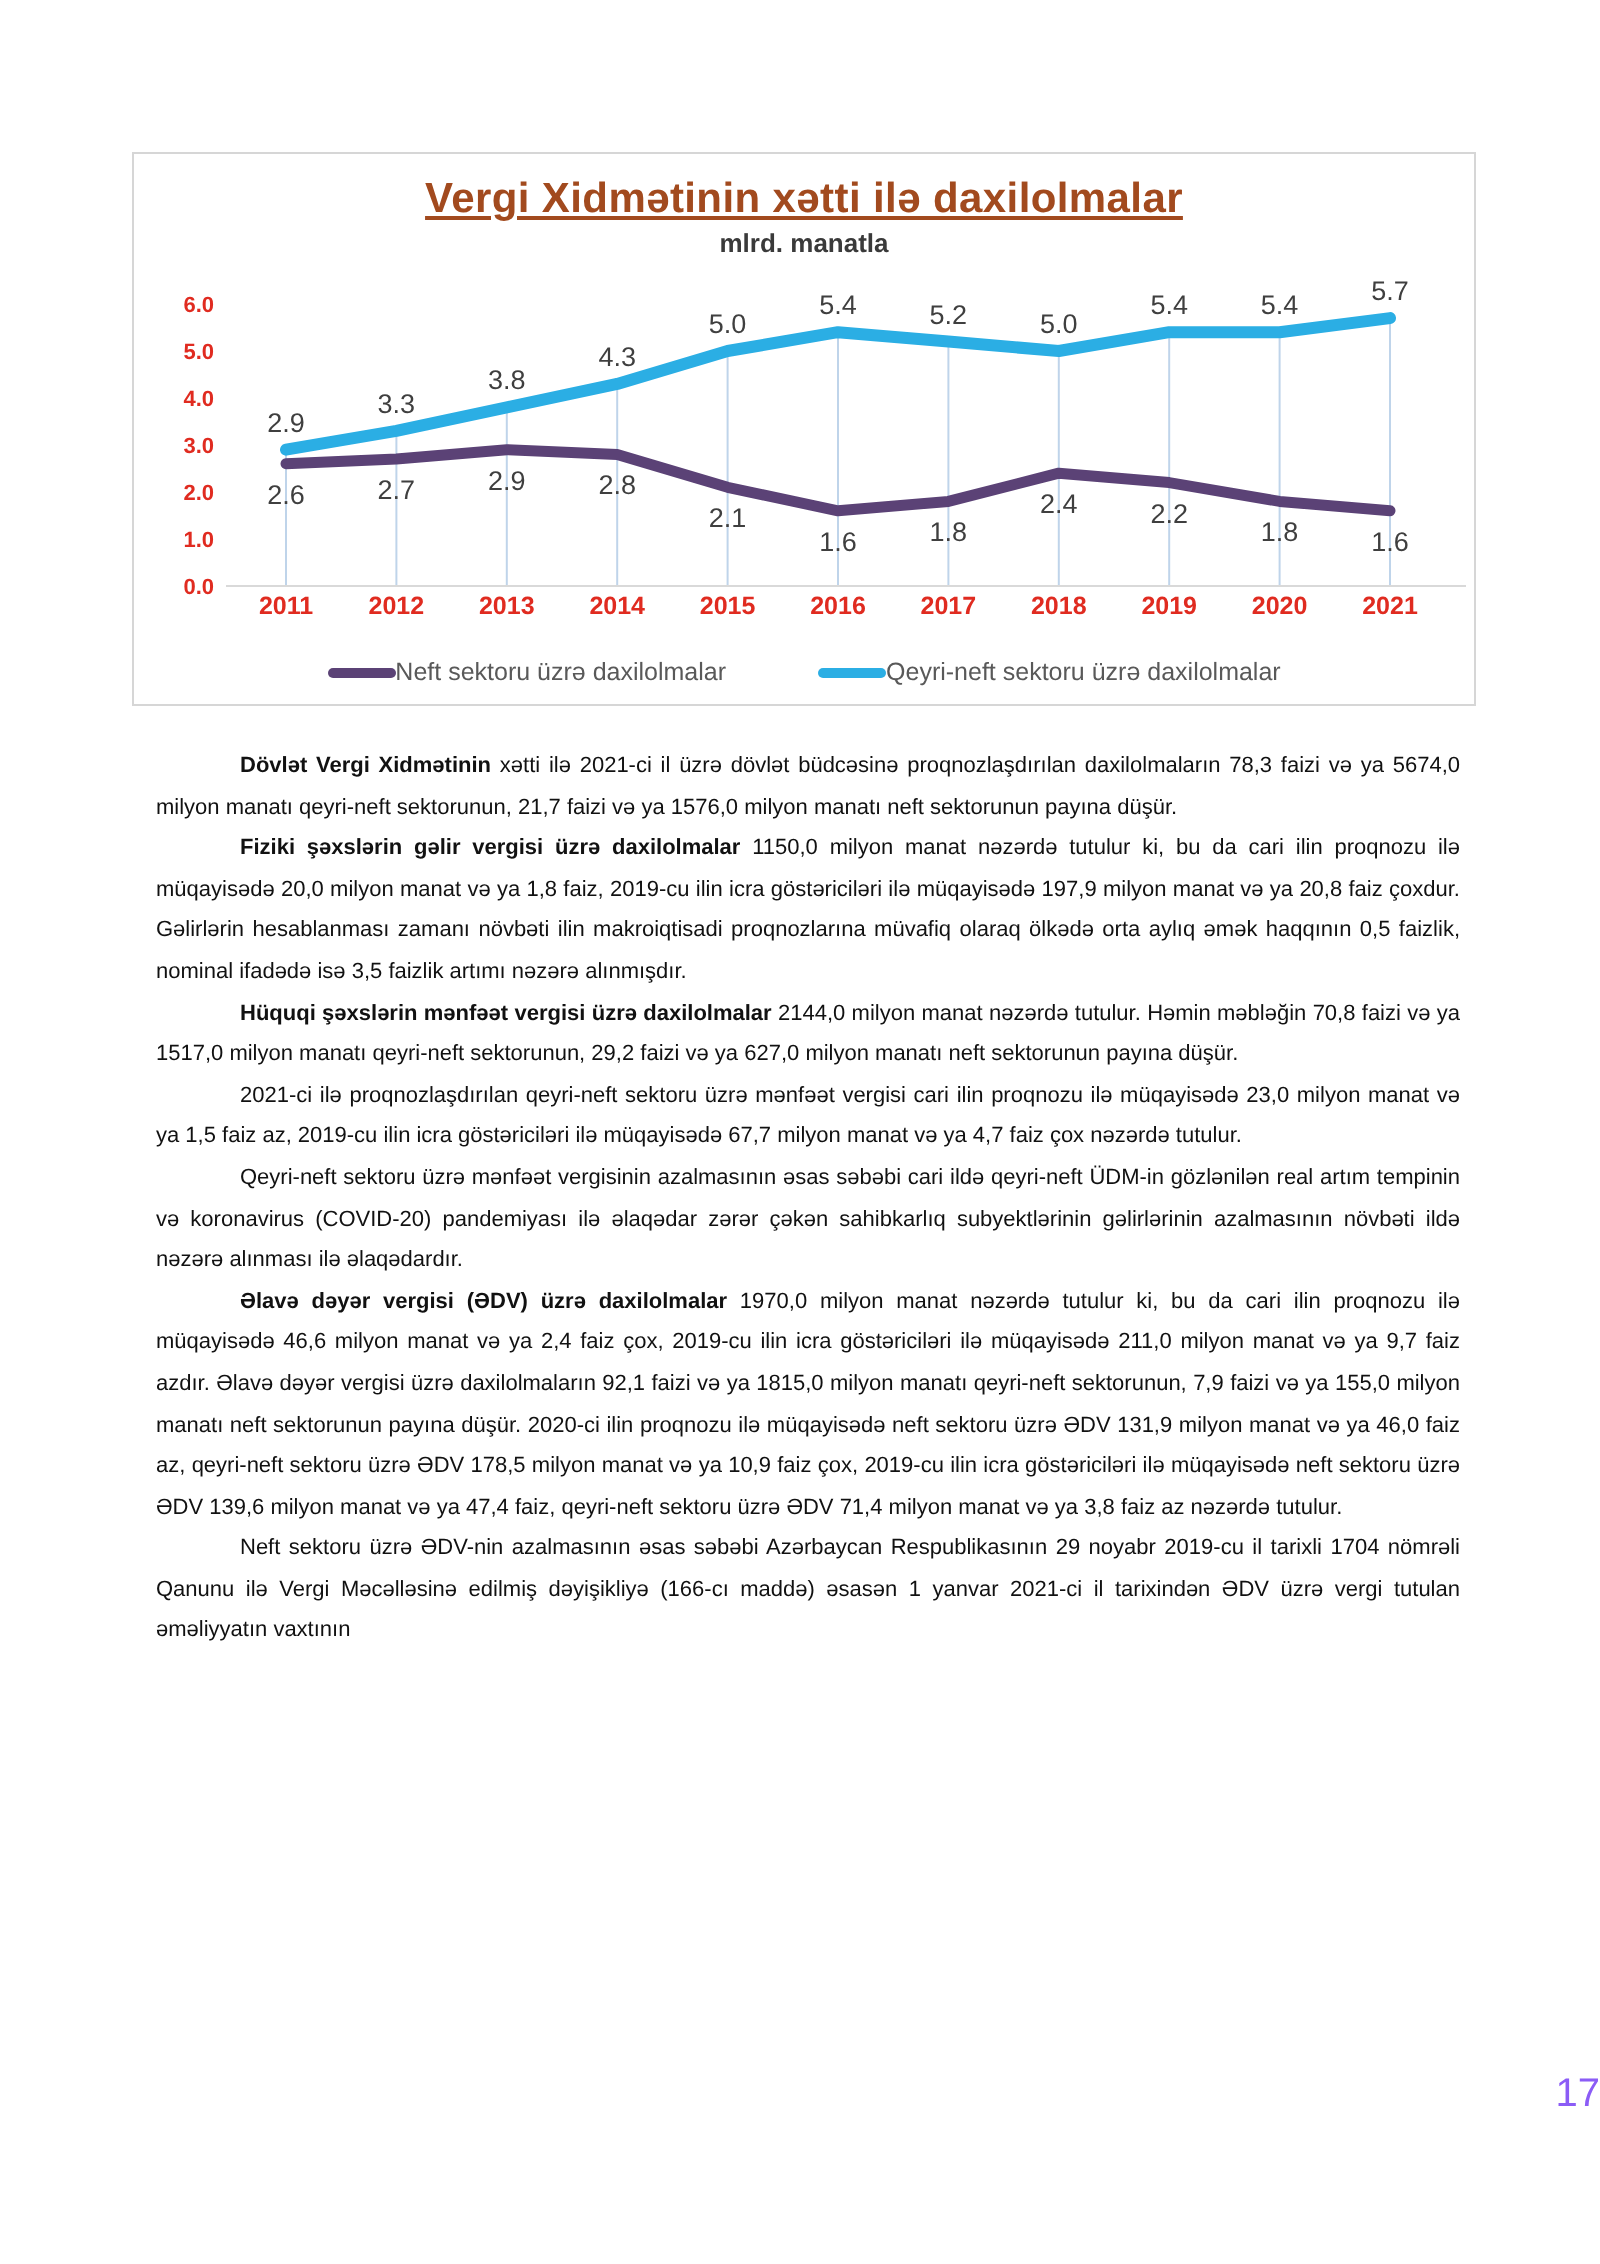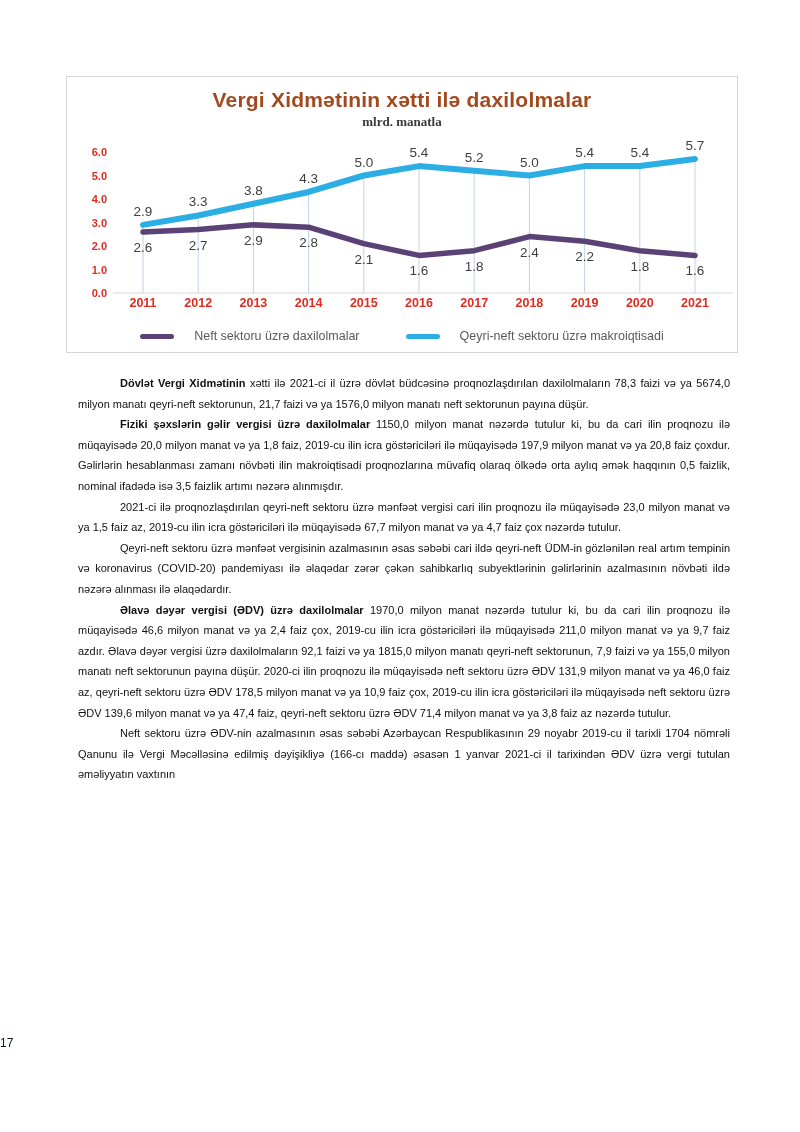--- a/index.html
+++ b/index.html
@@ -8,42 +8,43 @@
     font-family:"Liberation Sans", sans-serif;color:#111;
   }
   
   .chart-box{
     position:absolute;left:66px;top:76px;width:672px;height:277px;
     border:1px solid #d6d6d6;background:#ffffff;box-sizing:border-box;
   }
   .chart-title{
     margin:11px 0 0 0;text-align:center;font-size:21px;font-weight:bold;
     letter-spacing:.2px;
+    text-decoration:underline;
   }
   .chart-subtitle{
-    margin:2px 0 13px 0;text-align:center;font-size:13px;font-weight:bold;color:#3a3a3a;font-family:Liberation Serif, serif;
+    margin:2px 0 13px 0;text-align:center;font-size:13px;font-weight:bold;color:#3a3a3a;
   }
   .plot-svg{position:absolute;left:0;top:58px;width:672px;height:176px;}
   .plot-svg .ytick{font:bold 11px "Liberation Sans",sans-serif;}
   .plot-svg .xtick{font:bold 12.5px "Liberation Sans",sans-serif;}
   .plot-svg .dlabel{font:13.5px "Liberation Sans",sans-serif;fill:#3f3f3f;}
   .legend{
     position:absolute;left:0;bottom:9px;width:100%;
     display:flex;justify-content:center;gap:46px;align-items:center;
   }
-  .legend-item{display:flex;align-items:center;gap:20px;font-size:12.5px;color:#595959;}
+  .legend-item{display:flex;align-items:center;gap:0;font-size:12.5px;color:#595959;}
   .swatch{display:inline-block;width:34px;height:5px;border-radius:3px;}
   
   .body-text{
     position:absolute;left:78px;top:373px;width:652px;
     font-size:11px;line-height:20.6px;text-align:justify;
   }
   .body-text p{margin:0;text-indent:42px;}
   .page-number{
-    position:absolute;left:0;top:1036px;width:100%;text-align:left;font-size:12px;color:#0f172a;
+    position:absolute;left:0;top:1036px;width:100%;text-align:right;font-size:20px;color:#8b5cf6;
   }
 </style>
 </head>
 <body>
 
 <div class="page">
 
   <div class="chart-box">
     <p class="chart-title" id="chart-title" style="color: rgb(162, 74, 30);">Vergi Xidmətinin xətti ilə daxilolmalar</p>
     <p class="chart-subtitle">mlrd. manatla</p>
@@ -105,28 +106,29 @@
         <text x="628" y="172" class="xtick" text-anchor="middle" fill="#e02b20">2021</text>
       </svg>
 
     <div class="legend">
       <div class="legend-item">
         <span class="swatch" id="swatch-0" style="background: rgb(91, 66, 118);"></span>
         <span>Neft sektoru üzrə daxilolmalar</span>
       </div>
       <div class="legend-item">
         <span class="swatch" id="swatch-1" style="background: rgb(43, 174, 228);"></span>
-        <span>Qeyri-neft sektoru üzrə makroiqtisadi</span>
+        <span>Qeyri-neft sektoru üzrə daxilolmalar</span>
       </div>
     </div>
   </div>
 
   <div class="body-text" id="paragraphs">
       <p><b>Dövlət Vergi Xidmətinin</b> xətti ilə 2021-ci il üzrə dövlət büdcəsinə proqnozlaşdırılan daxilolmaların 78,3 faizi və ya 5674,0 milyon manatı qeyri-neft sektorunun, 21,7 faizi və ya 1576,0 milyon manatı neft sektorunun payına düşür.</p>
       <p><b>Fiziki şəxslərin gəlir vergisi üzrə daxilolmalar</b> 1150,0 milyon manat nəzərdə tutulur ki, bu da cari ilin proqnozu ilə müqayisədə 20,0 milyon manat və ya 1,8 faiz, 2019-cu ilin icra göstəriciləri ilə müqayisədə 197,9 milyon manat və ya 20,8 faiz çoxdur. Gəlirlərin hesablanması zamanı növbəti ilin makroiqtisadi proqnozlarına müvafiq olaraq ölkədə orta aylıq əmək haqqının 0,5 faizlik, nominal ifadədə isə 3,5 faizlik artımı nəzərə alınmışdır.</p>
+      <p><b>Hüquqi şəxslərin mənfəət vergisi üzrə daxilolmalar</b> 2144,0 milyon manat nəzərdə tutulur. Həmin məbləğin 70,8 faizi və ya 1517,0 milyon manatı qeyri-neft sektorunun, 29,2 faizi və ya 627,0 milyon manatı neft sektorunun payına düşür.</p>
       <p>2021-ci ilə proqnozlaşdırılan qeyri-neft sektoru üzrə mənfəət vergisi cari ilin proqnozu ilə müqayisədə 23,0 milyon manat və ya 1,5 faiz az, 2019-cu ilin icra göstəriciləri ilə müqayisədə 67,7 milyon manat və ya 4,7 faiz çox nəzərdə tutulur.</p>
       <p>Qeyri-neft sektoru üzrə mənfəət vergisinin azalmasının əsas səbəbi cari ildə qeyri-neft ÜDM-in gözlənilən real artım tempinin və koronavirus (COVID-20) pandemiyası ilə əlaqədar zərər çəkən sahibkarlıq subyektlərinin gəlirlərinin azalmasının növbəti ildə nəzərə alınması ilə əlaqədardır.</p>
       <p><b>Əlavə dəyər vergisi (ƏDV) üzrə daxilolmalar</b> 1970,0 milyon manat nəzərdə tutulur ki, bu da cari ilin proqnozu ilə müqayisədə 46,6 milyon manat və ya 2,4 faiz çox, 2019-cu ilin icra göstəriciləri ilə müqayisədə 211,0 milyon manat və ya 9,7 faiz azdır. Əlavə dəyər vergisi üzrə daxilolmaların 92,1 faizi və ya 1815,0 milyon manatı qeyri-neft sektorunun, 7,9 faizi və ya 155,0 milyon manatı neft sektorunun payına düşür. 2020-ci ilin proqnozu ilə müqayisədə neft sektoru üzrə ƏDV 131,9 milyon manat və ya 46,0 faiz az, qeyri-neft sektoru üzrə ƏDV 178,5 milyon manat və ya 10,9 faiz çox, 2019-cu ilin icra göstəriciləri ilə müqayisədə neft sektoru üzrə ƏDV 139,6 milyon manat və ya 47,4 faiz, qeyri-neft sektoru üzrə ƏDV 71,4 milyon manat və ya 3,8 faiz az nəzərdə tutulur.</p>
       <p>Neft sektoru üzrə ƏDV-nin azalmasının əsas səbəbi Azərbaycan Respublikasının 29 noyabr 2019-cu il tarixli 1704 nömrəli Qanunu ilə Vergi Məcəlləsinə edilmiş dəyişikliyə (166-cı maddə) əsasən 1 yanvar 2021-ci il tarixindən ƏDV üzrə vergi tutulan əməliyyatın vaxtının</p>
     </div>
 
   <div class="page-number">17</div>
 </div>
 
 </body></html>

